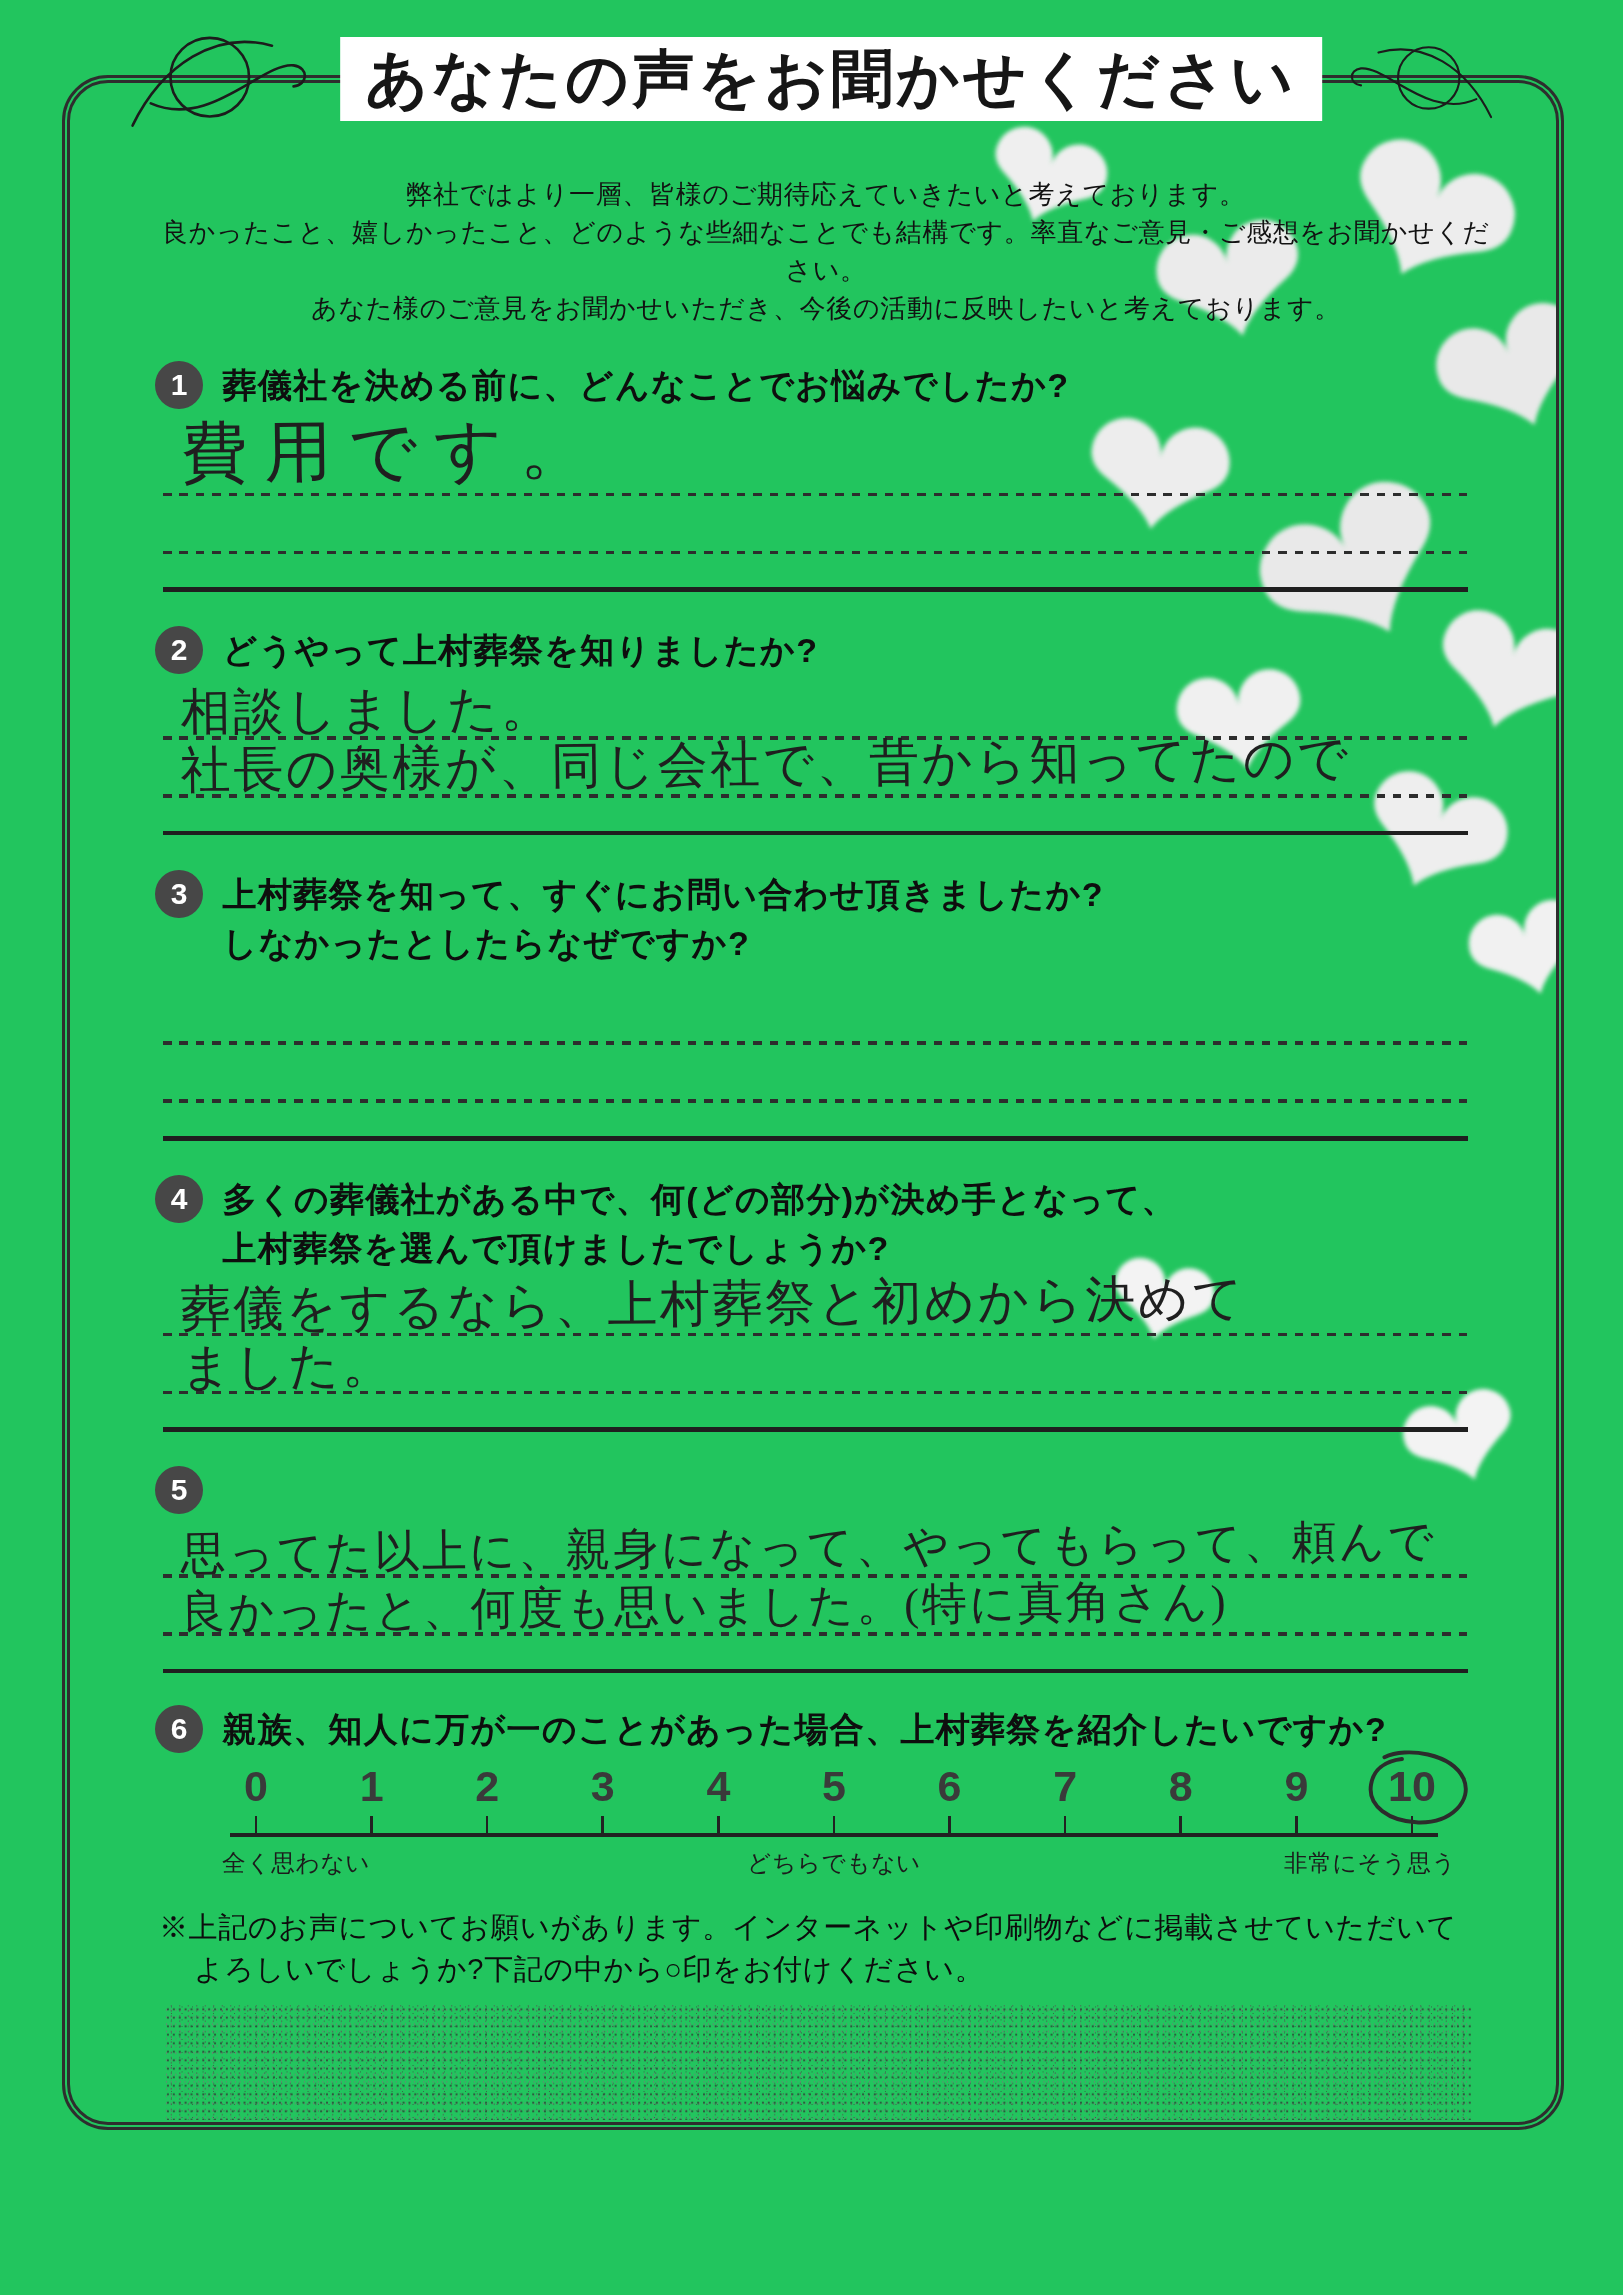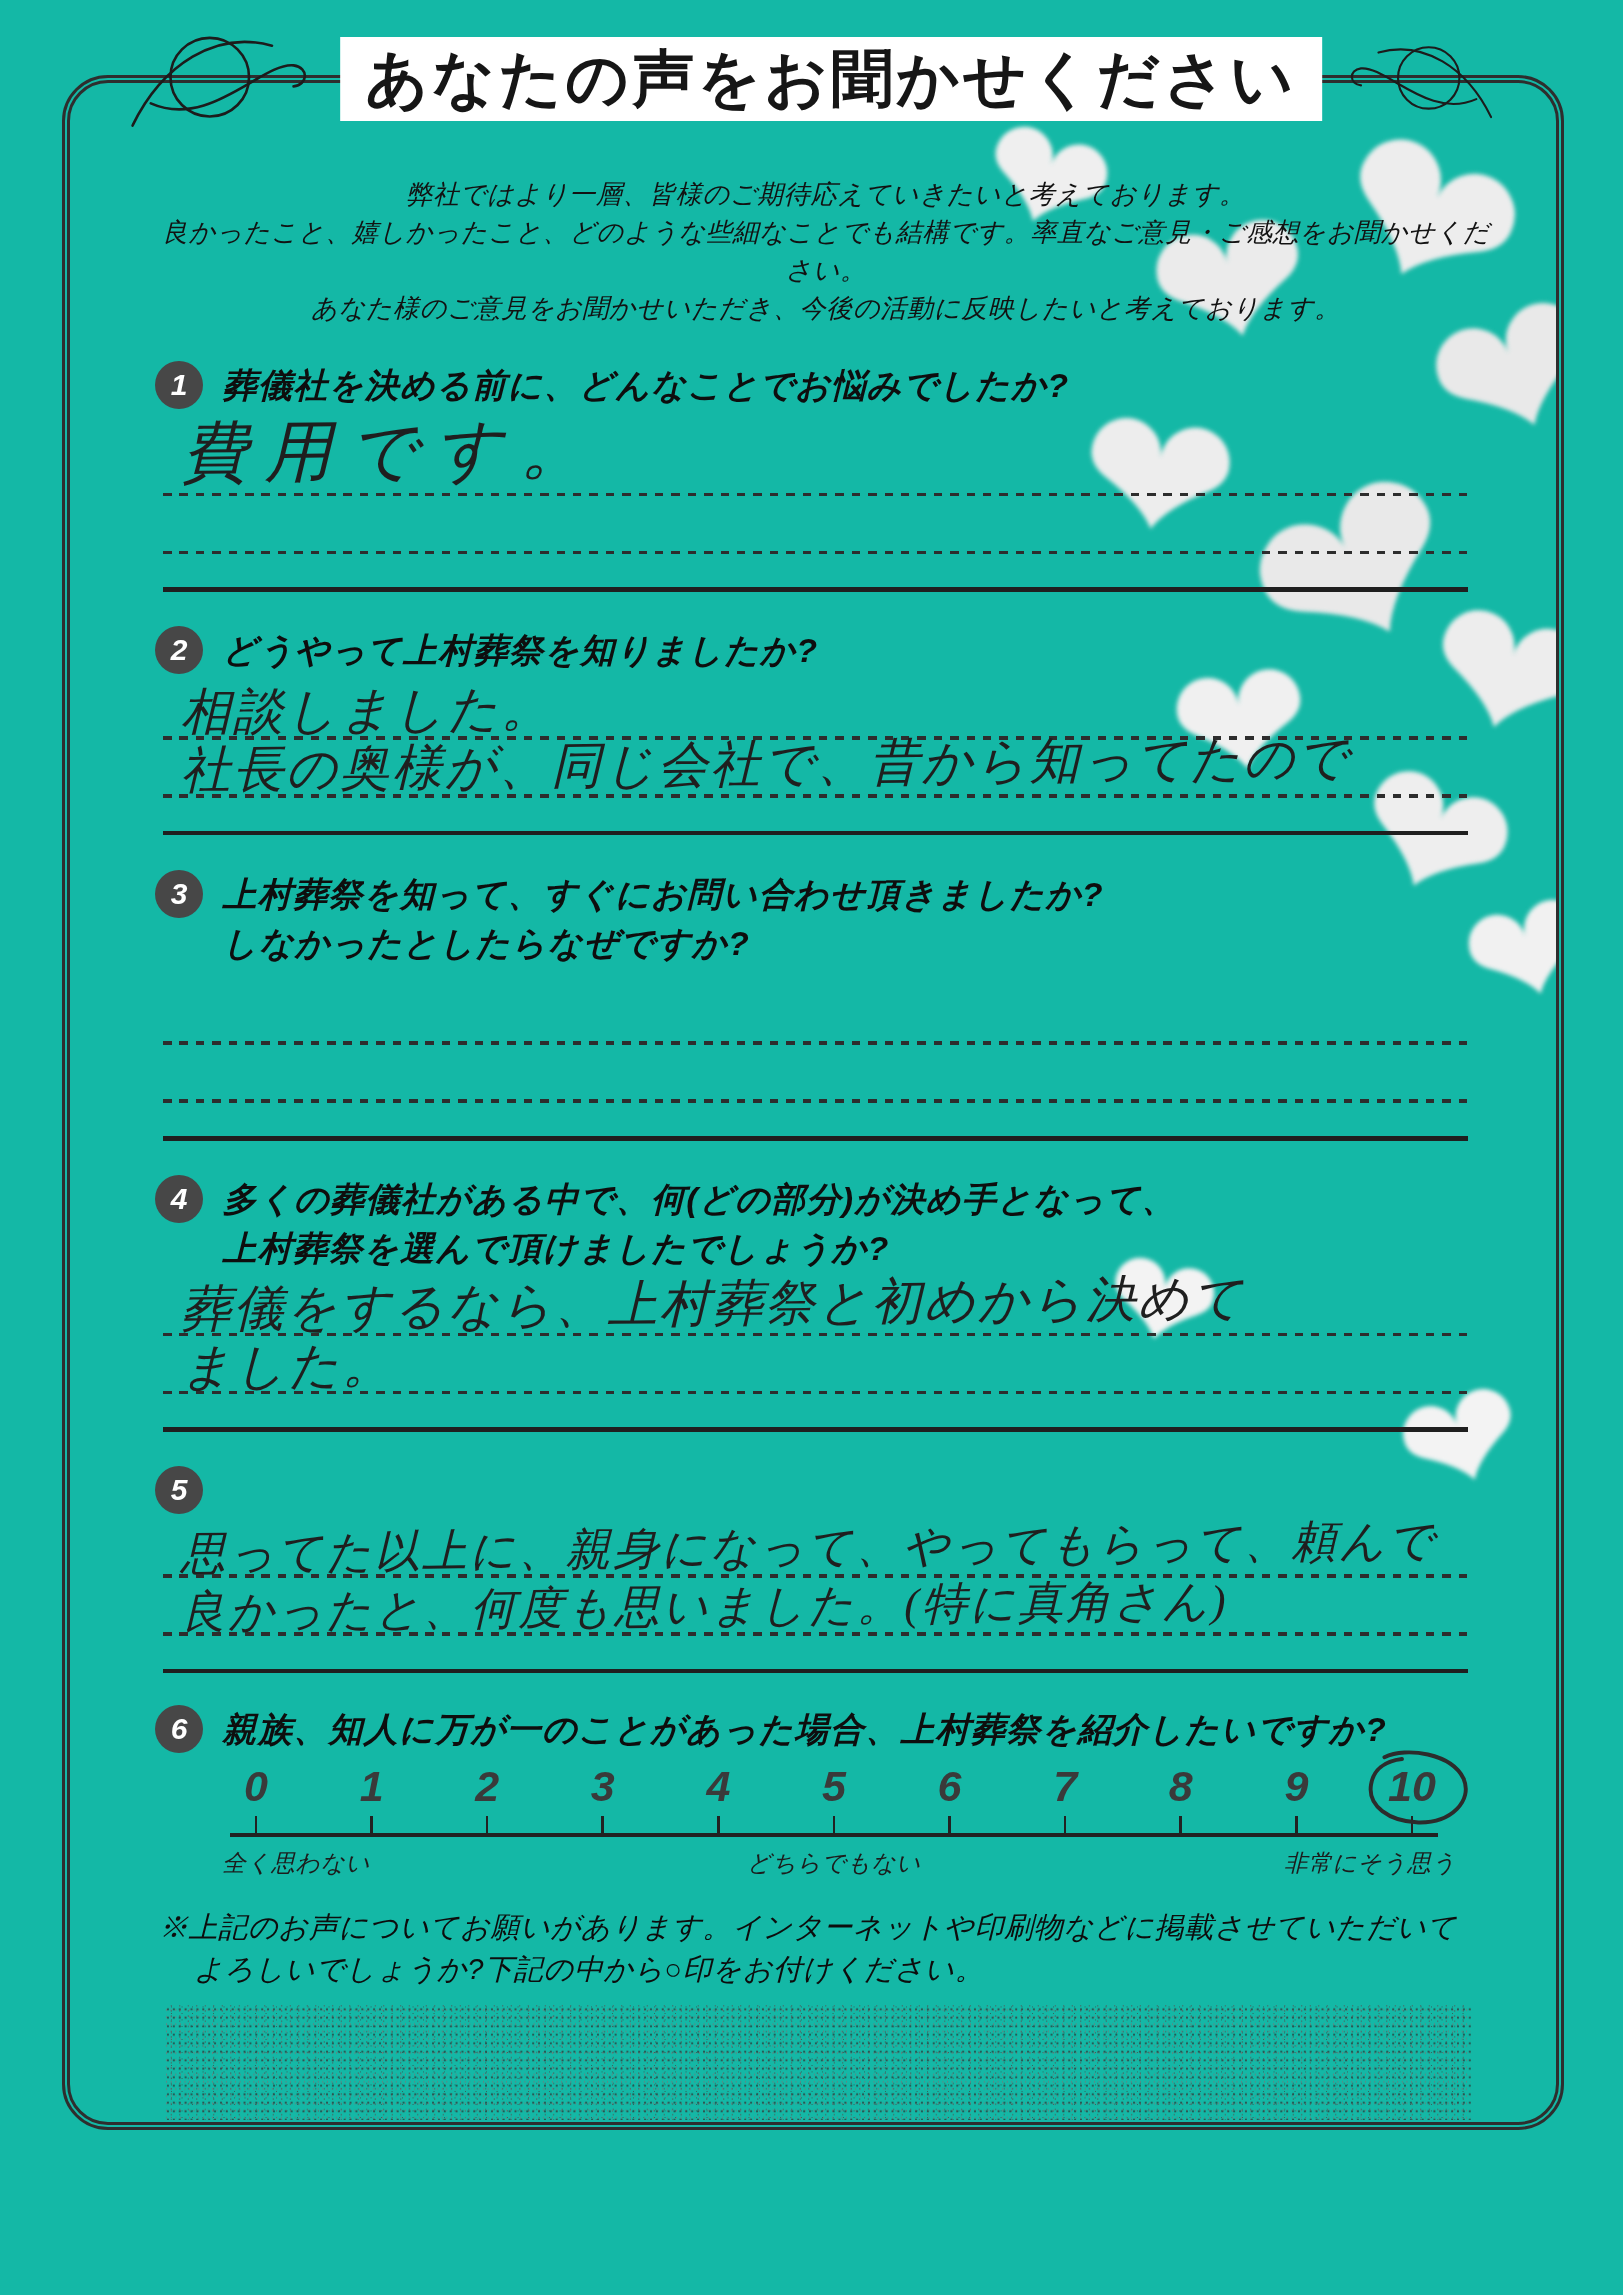--- a/index.html
+++ b/index.html
@@ -1,26 +1,26 @@
 <!DOCTYPE html>
 <html style="font-size:10.5px"><head>
 <meta charset="utf-8">
 <style>
   html,body{margin:0;padding:0;background:#9a9a9a;}
   .sheet{
-    position:relative;width:1623px;height:2295px;background:#14b8a6;
+    position:relative;width:1623px;height:2295px;background:#22c55e;
     font-family:"Liberation Sans",sans-serif;color:#151515;overflow:hidden;
   }
   
   .border-box{
     position:absolute;left:62px;top:75px;width:1502px;height:2055px;
     box-sizing:border-box;border:8.5px double #2e2e2e;border-radius:46px;
     padding:92px 59px 0 85px;overflow:hidden;
   }
-  .border-box > :not(.hearts){position:relative;z-index:1;font-style:italic;}
+  .border-box > :not(.hearts){position:relative;z-index:1;}
   
   .hearts{position:absolute;inset:0;z-index:0;pointer-events:none;}
   .heart{position:absolute;line-height:1;filter:blur(2px);user-select:none;}
   
   .title-bar{
     position:absolute;top:26px;left:50%;transform:translateX(-50%);
     display:flex;align-items:center;gap:6.5px;z-index:3;white-space:nowrap;
   }
   .title-text{
     background:#fff;padding:0 25px;font-size:62px;font-weight:600;

